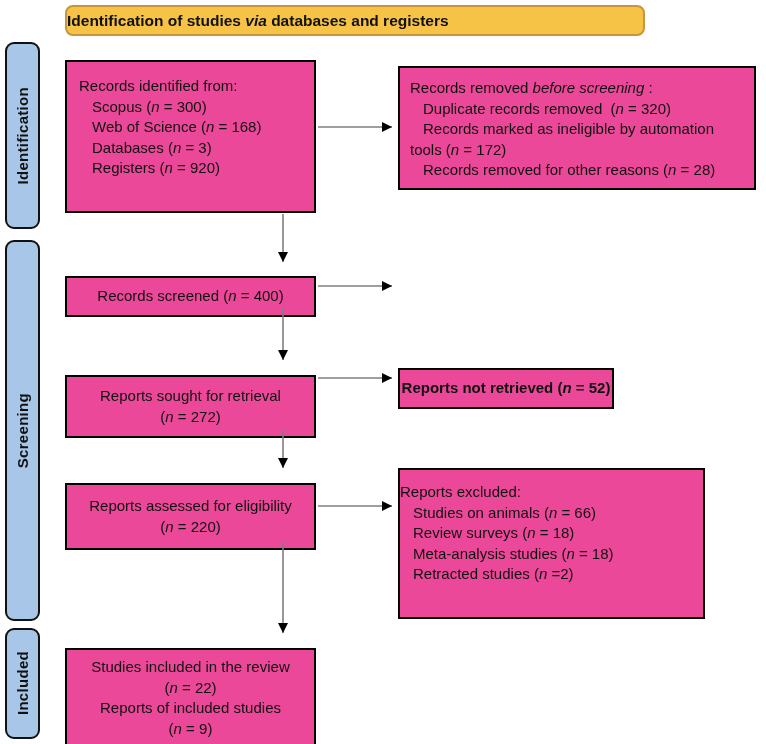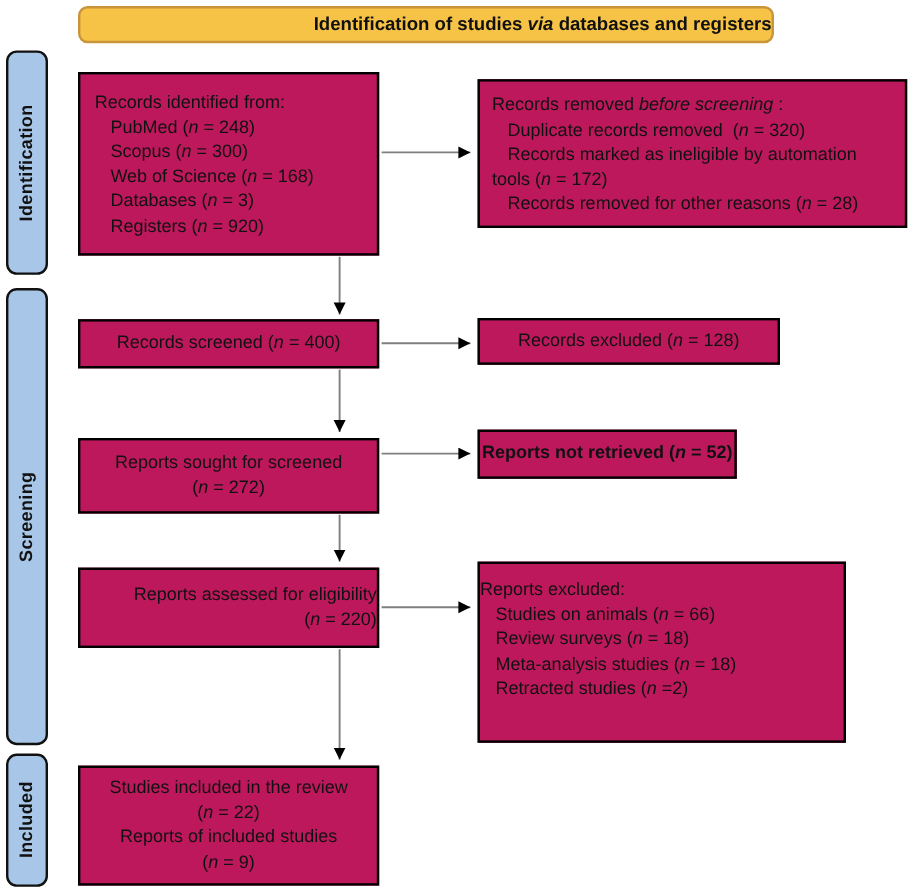--- a/index.html
+++ b/index.html
@@ -11,41 +11,41 @@
   html,body{margin:0;padding:0;background:var(--bg);}
   #canvas{
     position:relative; width:766px; height:744px; background:var(--bg);
     font-family:"Liberation Sans","DejaVu Sans",sans-serif; color:var(--text);
     overflow:hidden;
   }
   .banner{
     position:absolute; left:65px; top:5px; width:580px; height:31px;
     background:var(--banner-fill); border:2px solid var(--banner-border);
     border-radius:8px; box-sizing:border-box;
-    display:flex; align-items:center; justify-content:flex-end;
+    display:flex; align-items:center; justify-content:flex-start;
     font-weight:bold; font-size:15.5px;
   }
   .stage{
     position:absolute; left:5px; width:35px;
     background:var(--stage-fill); border:2px solid var(--stage-border);
     border-radius:9px; box-sizing:border-box;
     display:flex; align-items:center; justify-content:center;
   }
   .stage .vtext{
     writing-mode:vertical-rl; transform:rotate(180deg);
     font-weight:bold; font-size:15px; letter-spacing:0.3px; white-space:nowrap;
   }
   .box{
-    position:absolute; background:#be185d; border:2px solid var(--box-border);
+    position:absolute; background:#ec4899; border:2px solid var(--box-border);
     box-sizing:border-box; font-size:15px; line-height:20.5px;
   }
   .box .line{white-space:nowrap;}
   .box .line.indent{padding-left:13px;}
   .box.leftalign{padding:10px 8px 8px 12px; text-align:left;}
-  .box.centered{text-align:center;}
+  .box.centered{text-align:center;margin-top:10px;}
   .box.vcenter{display:flex; flex-direction:column; justify-content:center;}
   i{font-style:italic;}
   #arrows{position:absolute; left:0; top:0; width:766px; height:744px; pointer-events:none;}
   #arrows line{stroke:var(--arrow-line); stroke-width:1.6;}
 </style>
 </head>
 <body>
 
 <div id="canvas">
 
@@ -58,59 +58,55 @@
   </div>
   <div class="stage" style="top:240px; height:381px;">
     <span class="vtext">Screening</span>
   </div>
   <div class="stage" style="top:628px; height:111px;">
     <span class="vtext">Included</span>
   </div>
 
   <div class="box leftalign" style="left:65px; top:60px; width:251px; height:153px; padding-top:14px;">
       <div class="line"><span>Records identified from:</span></div>
-      <div class="line indent"><span>PubMed (</span><i>n</i><span> = 248)</span></div>
       <div class="line indent"><span>Scopus (</span><i>n</i><span> = 300)</span></div>
       <div class="line indent"><span>Web of Science (</span><i>n</i><span> = 168)</span></div>
       <div class="line indent"><span>Databases (</span><i>n</i><span> = 3)</span></div>
       <div class="line indent"><span>Registers (</span><i>n</i><span> = 920)</span></div>
     </div>
 
   <div class="box centered vcenter" style="left:65px; top:266px; width:251px; height:41px;">
       <div class="line"><span>Records screened (</span><i>n</i><span> = 400)</span></div>
     </div>
 
   <div class="box centered vcenter" style="left:65px; top:365px; width:251px; height:63px;">
-      <div class="line"><span>Reports sought for screened</span></div>
+      <div class="line"><span>Reports sought for retrieval</span></div>
       <div class="line"><span>(</span><i>n</i><span> = 272)</span></div>
     </div>
 
-  <div class="box centered vcenter" style="left:65px; top:473px; width:251px; height:67px;align-items:flex-end;">
+  <div class="box centered vcenter" style="left:65px; top:473px; width:251px; height:67px;">
       <div class="line"><span>Reports assessed for eligibility</span></div>
       <div class="line"><span>(</span><i>n</i><span> = 220)</span></div>
     </div>
 
   <div class="box centered vcenter" style="left:65px; top:638px; width:251px; height:100px;">
       <div class="line"><span>Studies included in the review</span></div>
       <div class="line"><span>(</span><i>n</i><span> = 22)</span></div>
       <div class="line"><span>Reports of included studies</span></div>
       <div class="line"><span>(</span><i>n</i><span> = 9)</span></div>
     </div>
 
   <div class="box leftalign" style="left:398px; top:66px; width:358px; height:124px; padding-left:10px;">
       <div class="line"><span>Records removed </span><i>before screening</i><span> :</span></div>
       <div class="line indent"><span>Duplicate records removed&nbsp; (</span><i>n</i><span> = 320)</span></div>
       <div class="line indent"><span>Records marked as ineligible by automation</span></div>
       <div class="line"><span>tools (</span><i>n</i><span> = 172)</span></div>
       <div class="line indent"><span>Records removed for other reasons (</span><i>n</i><span> = 28)</span></div>
     </div>
 
-  <div class="box centered vcenter" style="left:398px; top:265px; width:252px; height:39px;">
-      <div class="line"><span>Records excluded (</span><i>n</i><span> = 128)</span></div>
-    </div>
 
   <div class="box centered vcenter" style="left:398px; top:358px; width:216px; height:41px;font-weight:bold;">
       <div class="line"><span>Reports not retrieved (</span><i>n</i><span> = 52)</span></div>
     </div>
 
   <div class="box leftalign" style="left:398px; top:468px; width:307px; height:151px; padding-top:12px; padding-left:0;">
       <div class="line"><span>Reports excluded:</span></div>
       <div class="line indent"><span>Studies on animals (</span><i>n</i><span> = 66)</span></div>
       <div class="line indent"><span>Review surveys (</span><i>n</i><span> = 18)</span></div>
       <div class="line indent"><span>Meta-analysis studies (</span><i>n</i><span> = 18)</span></div>

